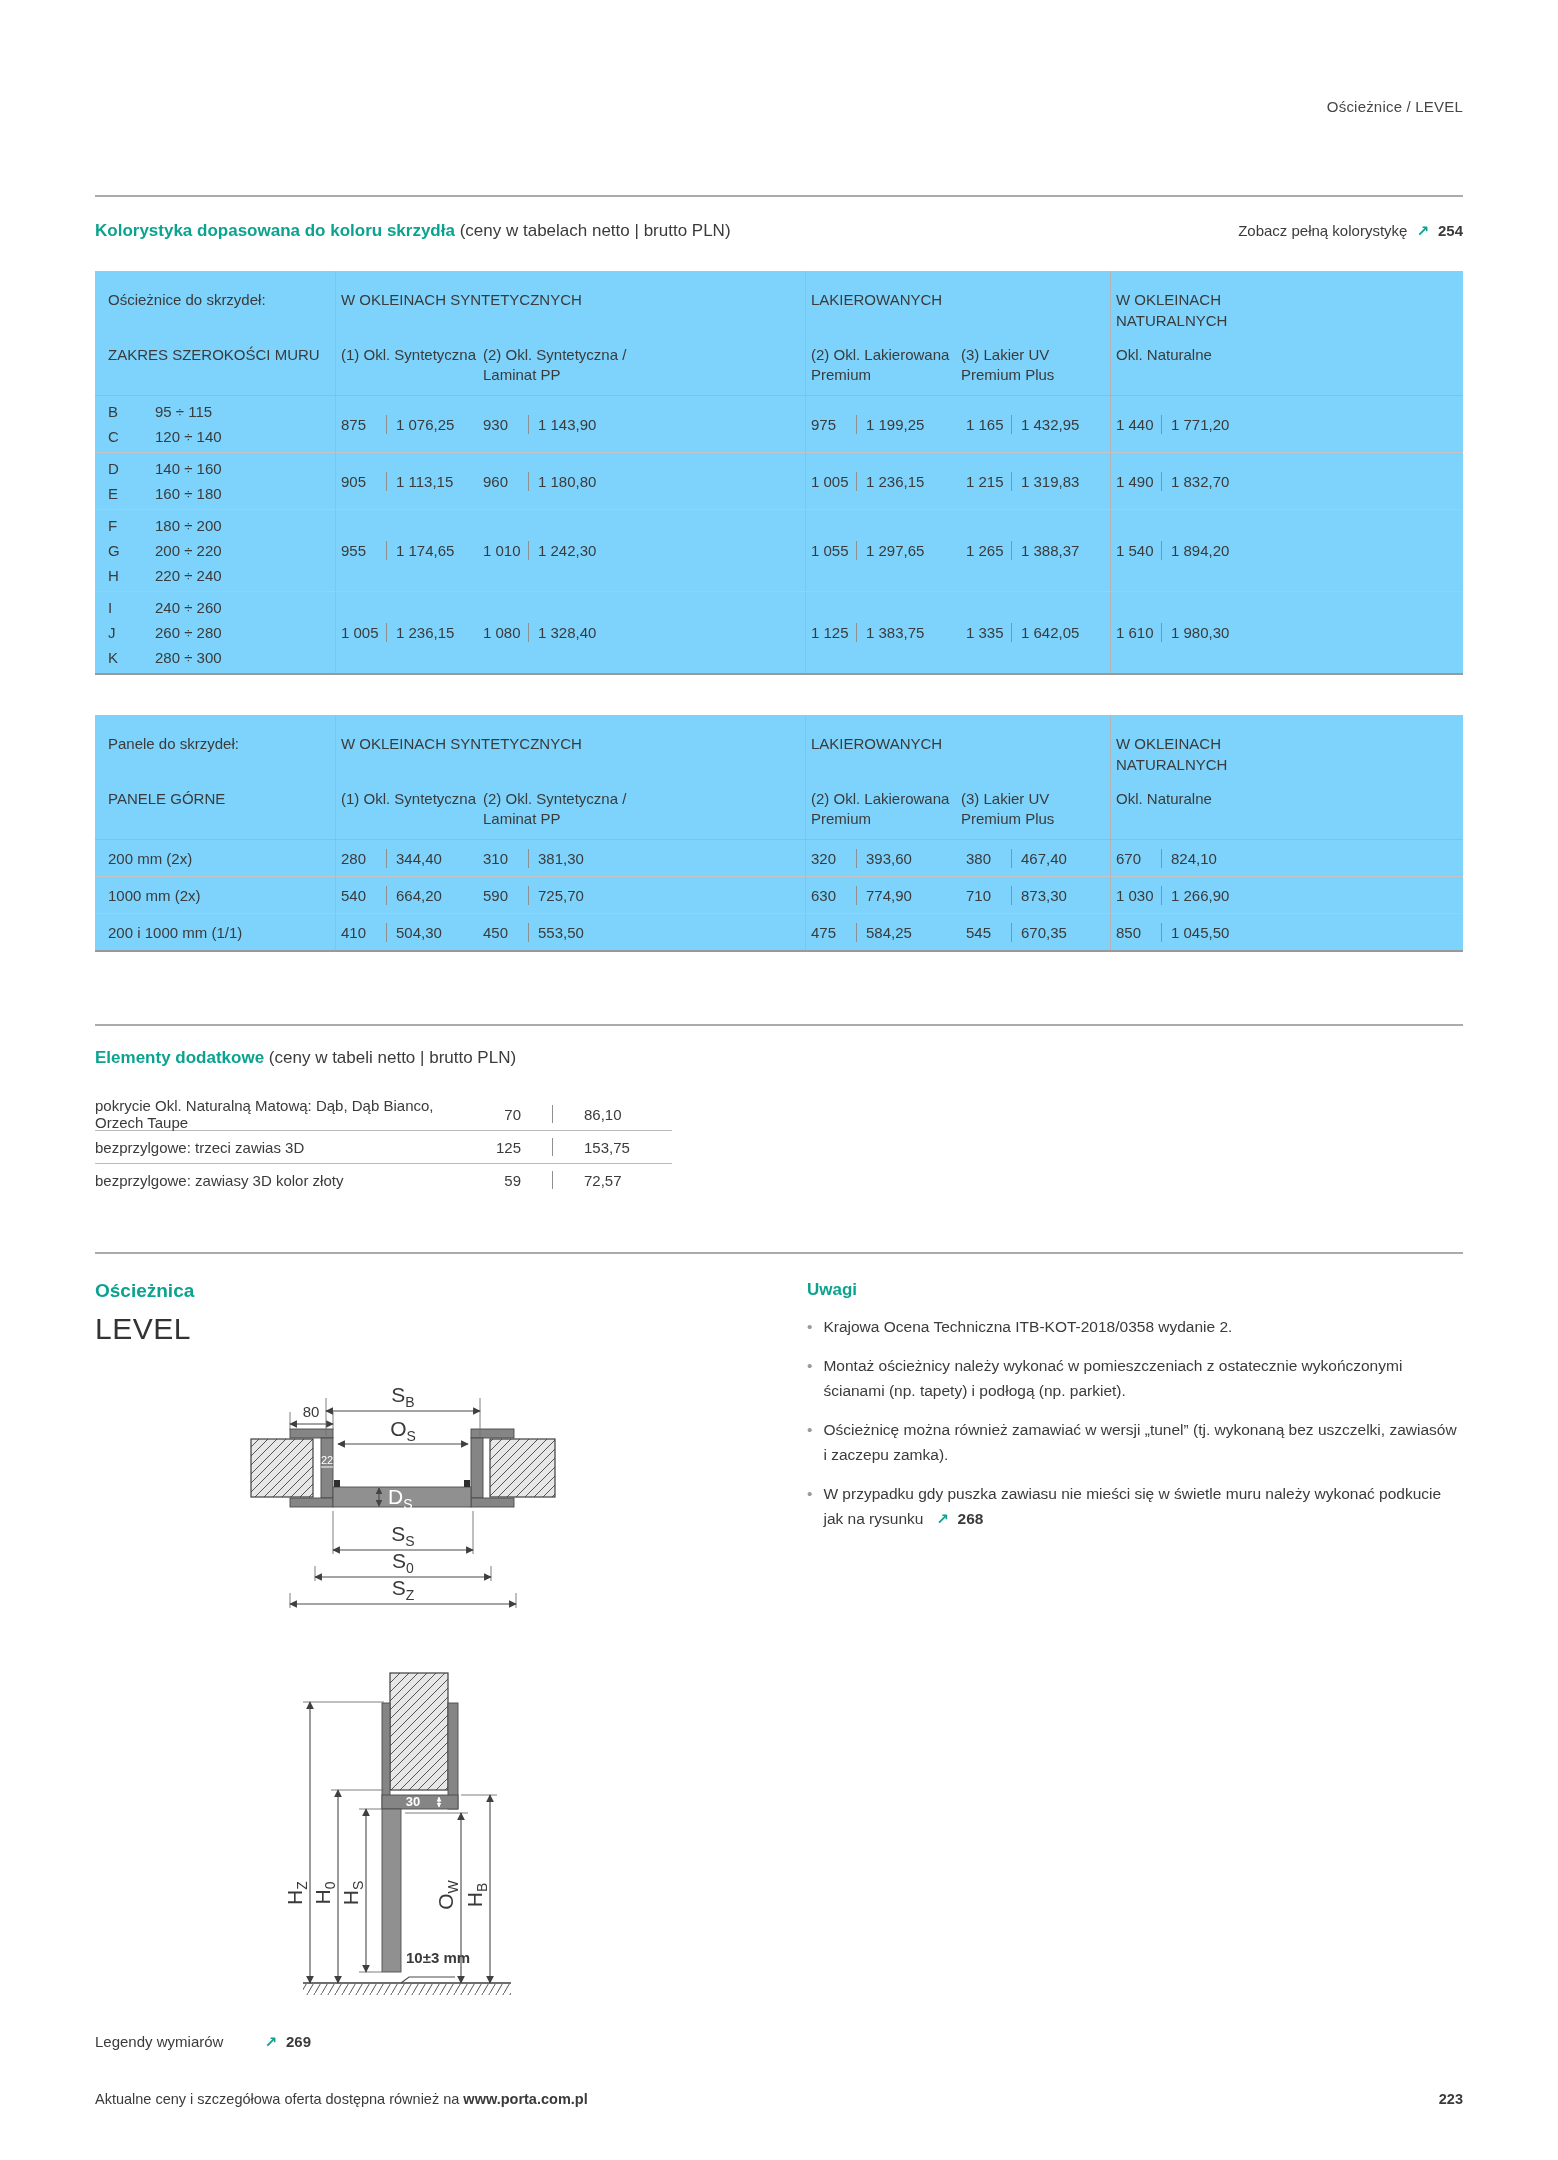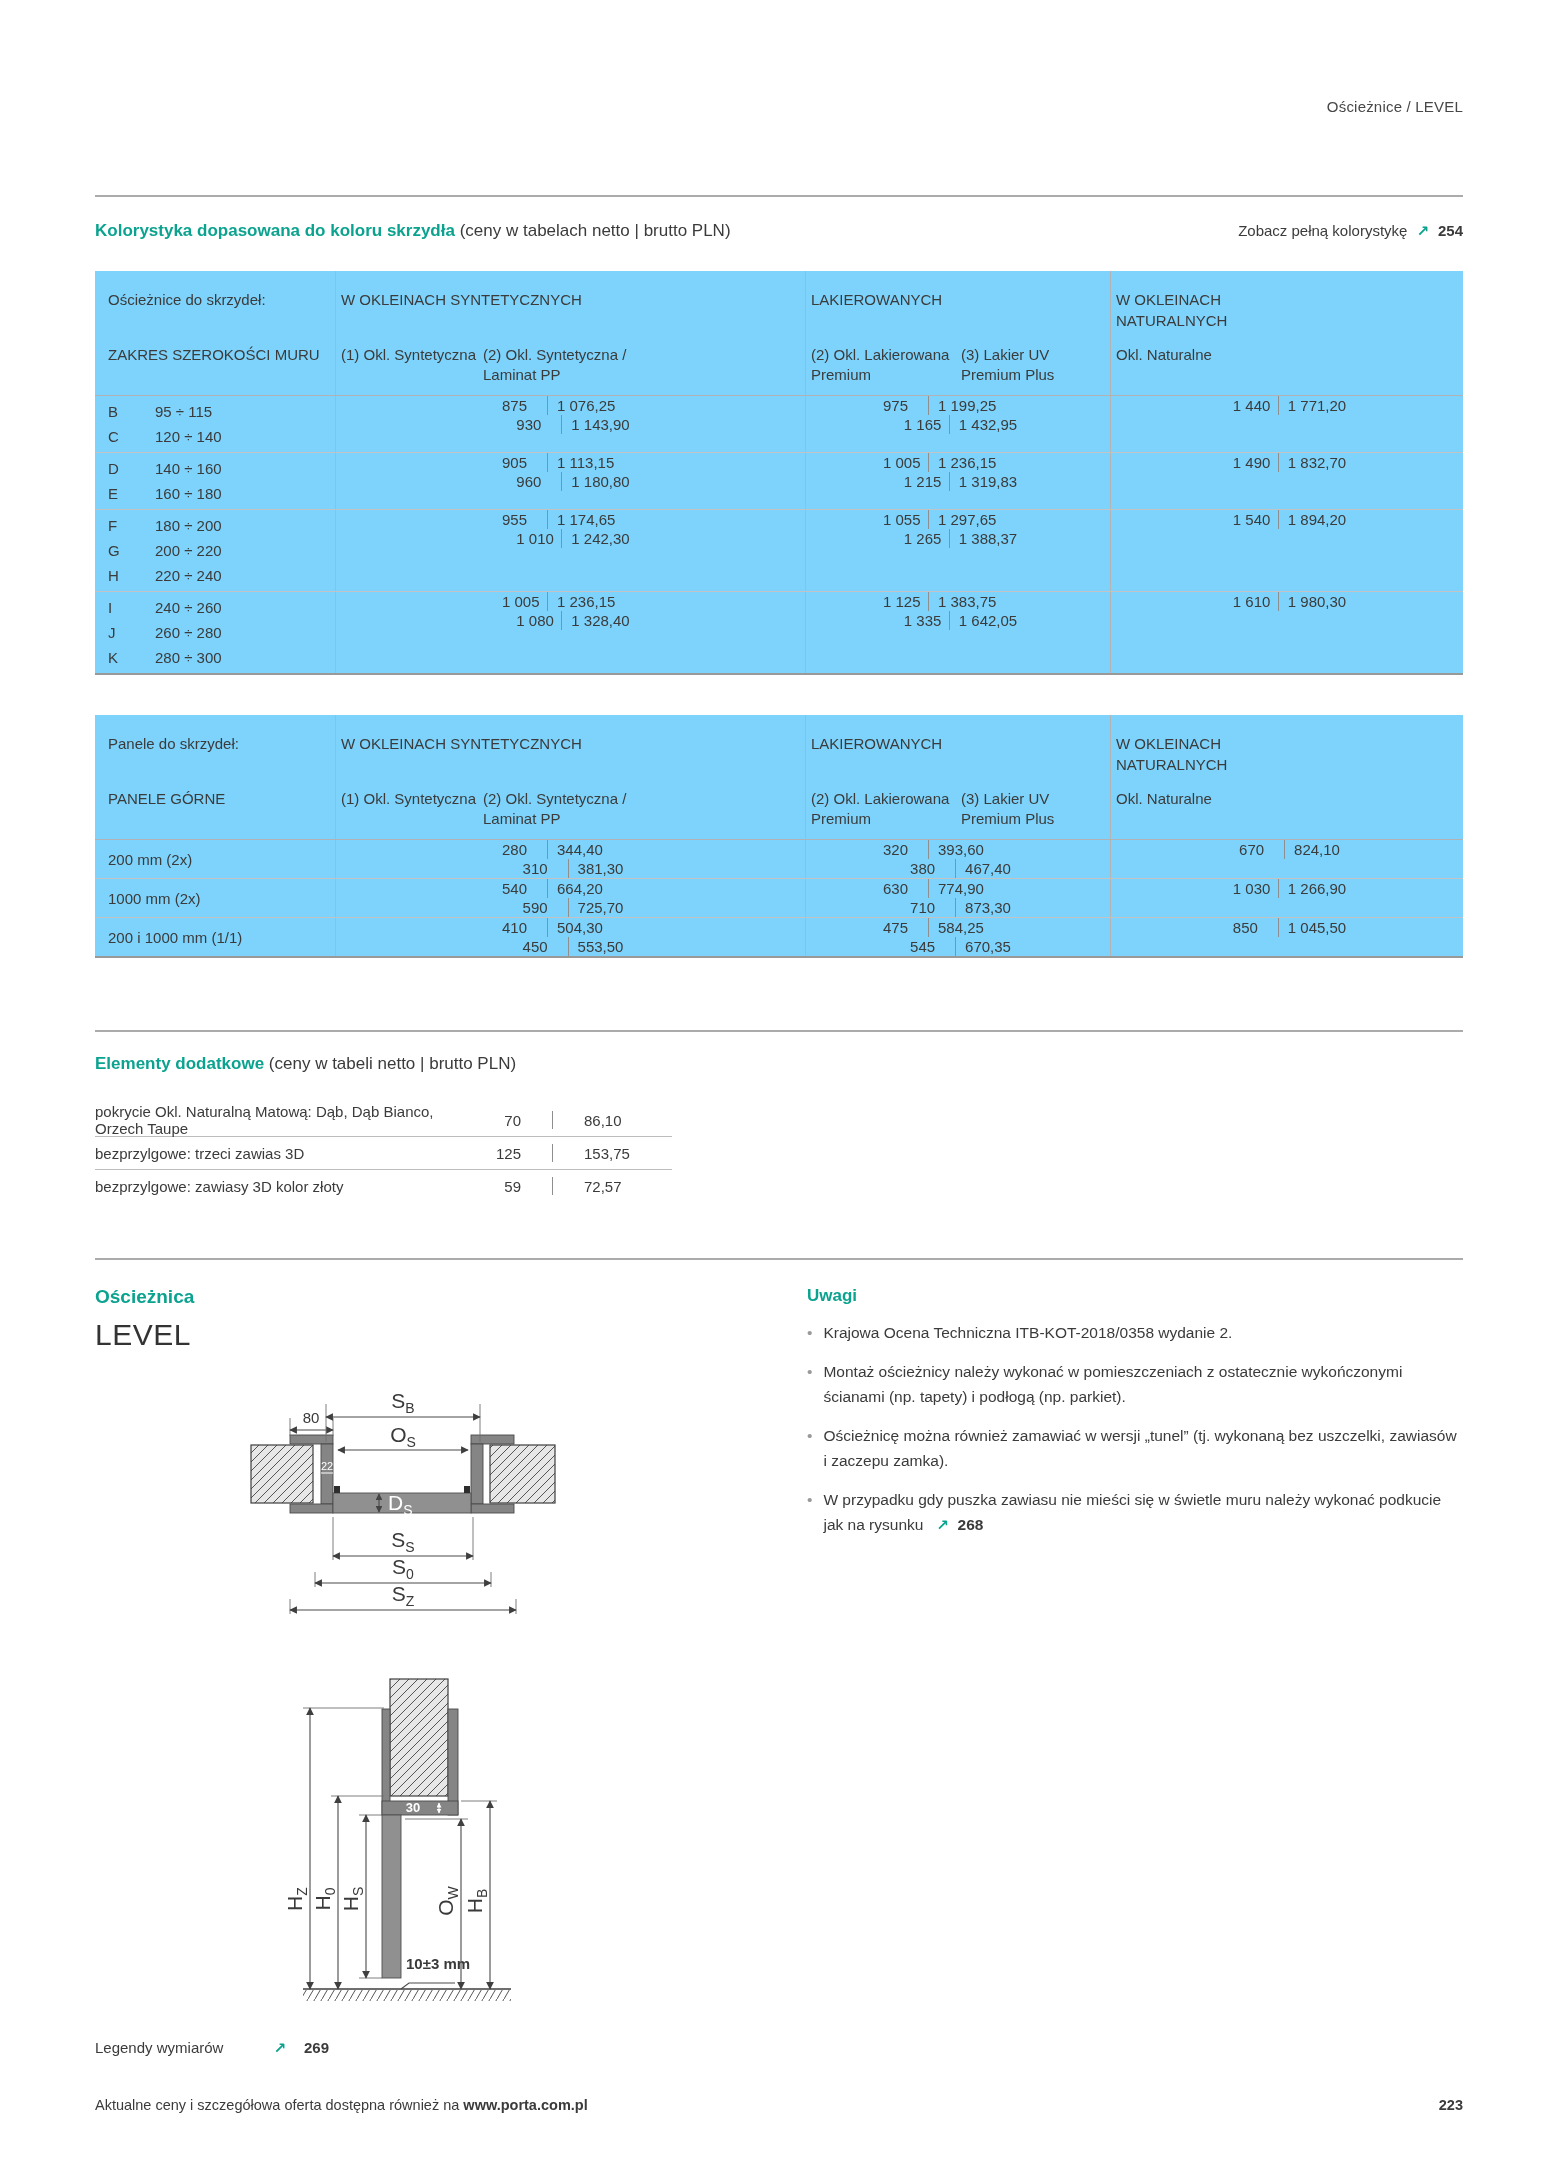--- a/index.html
+++ b/index.html
@@ -37,21 +37,21 @@
   .subrow{display:flex;align-items:flex-start;}
   .th-sub{line-height:20px;max-width:150px;}
   .sw1{width:142px;flex:none;}
   .sw3{width:155px;flex:none;}
   .sw4{max-width:112px;}
   .t-row{min-height:52px;}
   .t-row + .t-row{border-top:1px solid #c3c3c3;}
   .cell-lab{display:flex;flex-direction:column;justify-content:center;padding:3px 0 3px 13px;}
   .size-line{line-height:25px;}
   .sz-letter{display:inline-block;width:47px;}
-  .pgroup{display:flex;align-items:center;padding-left:5px;flex-direction:column;}
+  .pgroup{display:flex;align-items:center;padding-left:5px;}
   .price{display:flex;align-items:center;}
   .p-g1a{width:142px;flex:none;}
   .p-g2a{width:155px;flex:none;}
   .netto{min-width:40px;display:inline-block;}
   .pdiv{width:1px;height:19px;background:#8f8f8f;margin:0 9px 0 5px;flex:none;}
   .row-single{min-height:36px;}
 
   
   .extras-title{margin-top:22px;}
   .extras-table{margin-top:30px;width:577px;}
@@ -63,21 +63,21 @@
   .x-brutto{width:88px;}
 
   
   .twocol{margin-top:26px;display:flex;}
   .col-left{width:712px;flex:none;}
   .col-right{flex:1;}
   .eyebrow{color:#0ba38f;font-weight:bold;font-size:19px;}
   .frame-name{font-size:30px;margin-top:10px;letter-spacing:.5px;color:#333;}
   .svg-plan{margin:8px 0 0 78px;display:block;}
   .svg-section{margin:6px 0 0 108px;display:block;}
-  .legend-row{margin-top:18px;display:flex;gap:18px;align-items:baseline;}
+  .legend-row{margin-top:18px;display:flex;gap:9px;align-items:baseline;}
   .legend-row .txt{margin-right:32px;}
 
   .notes-title{color:#0ba38f;font-weight:bold;font-size:17px;}
   .note{display:flex;gap:11px;margin-top:14px;line-height:25px;font-size:15.5px;max-width:660px;}
   .note .dot{color:#9a9a9a;flex:none;}
   .inline-ref{white-space:nowrap;}
 
   
   .page-footer{margin-top:40px;display:flex;justify-content:space-between;font-size:14.5px;align-items:baseline;}
 

